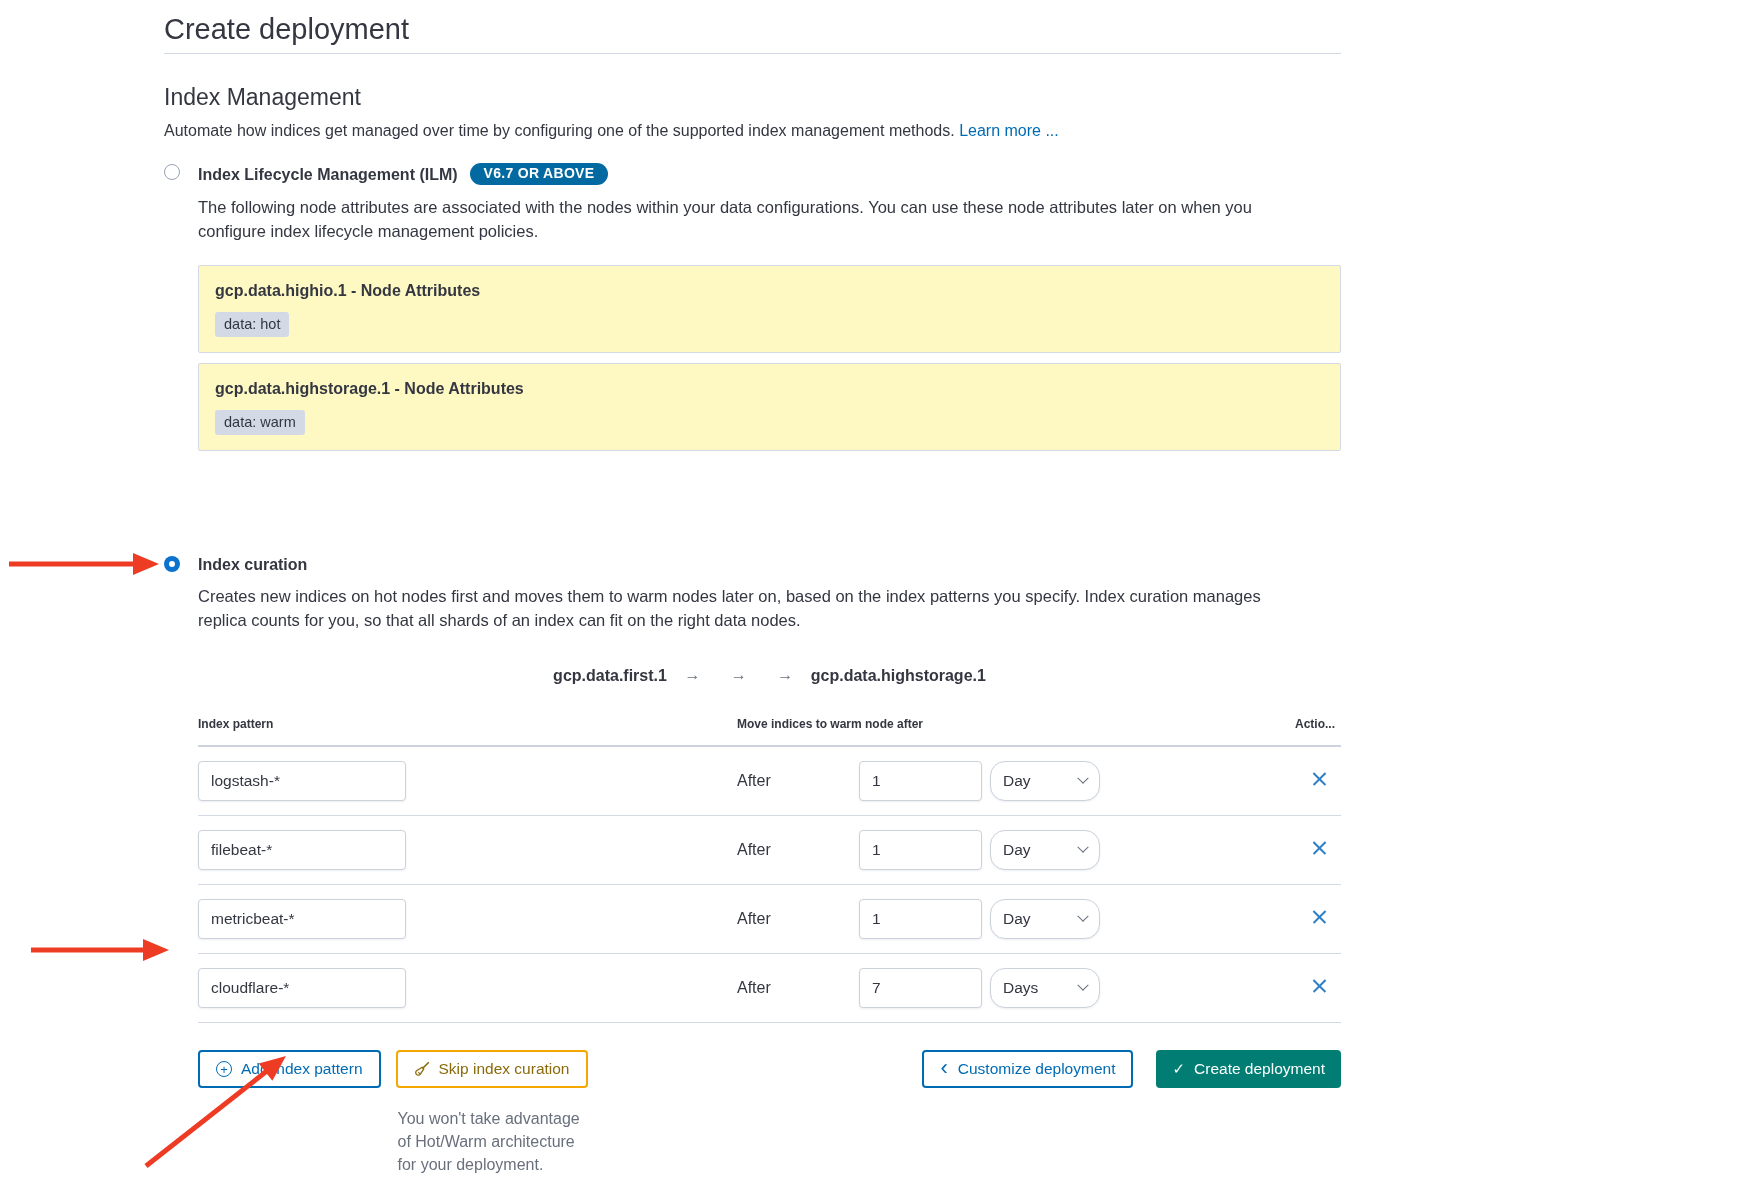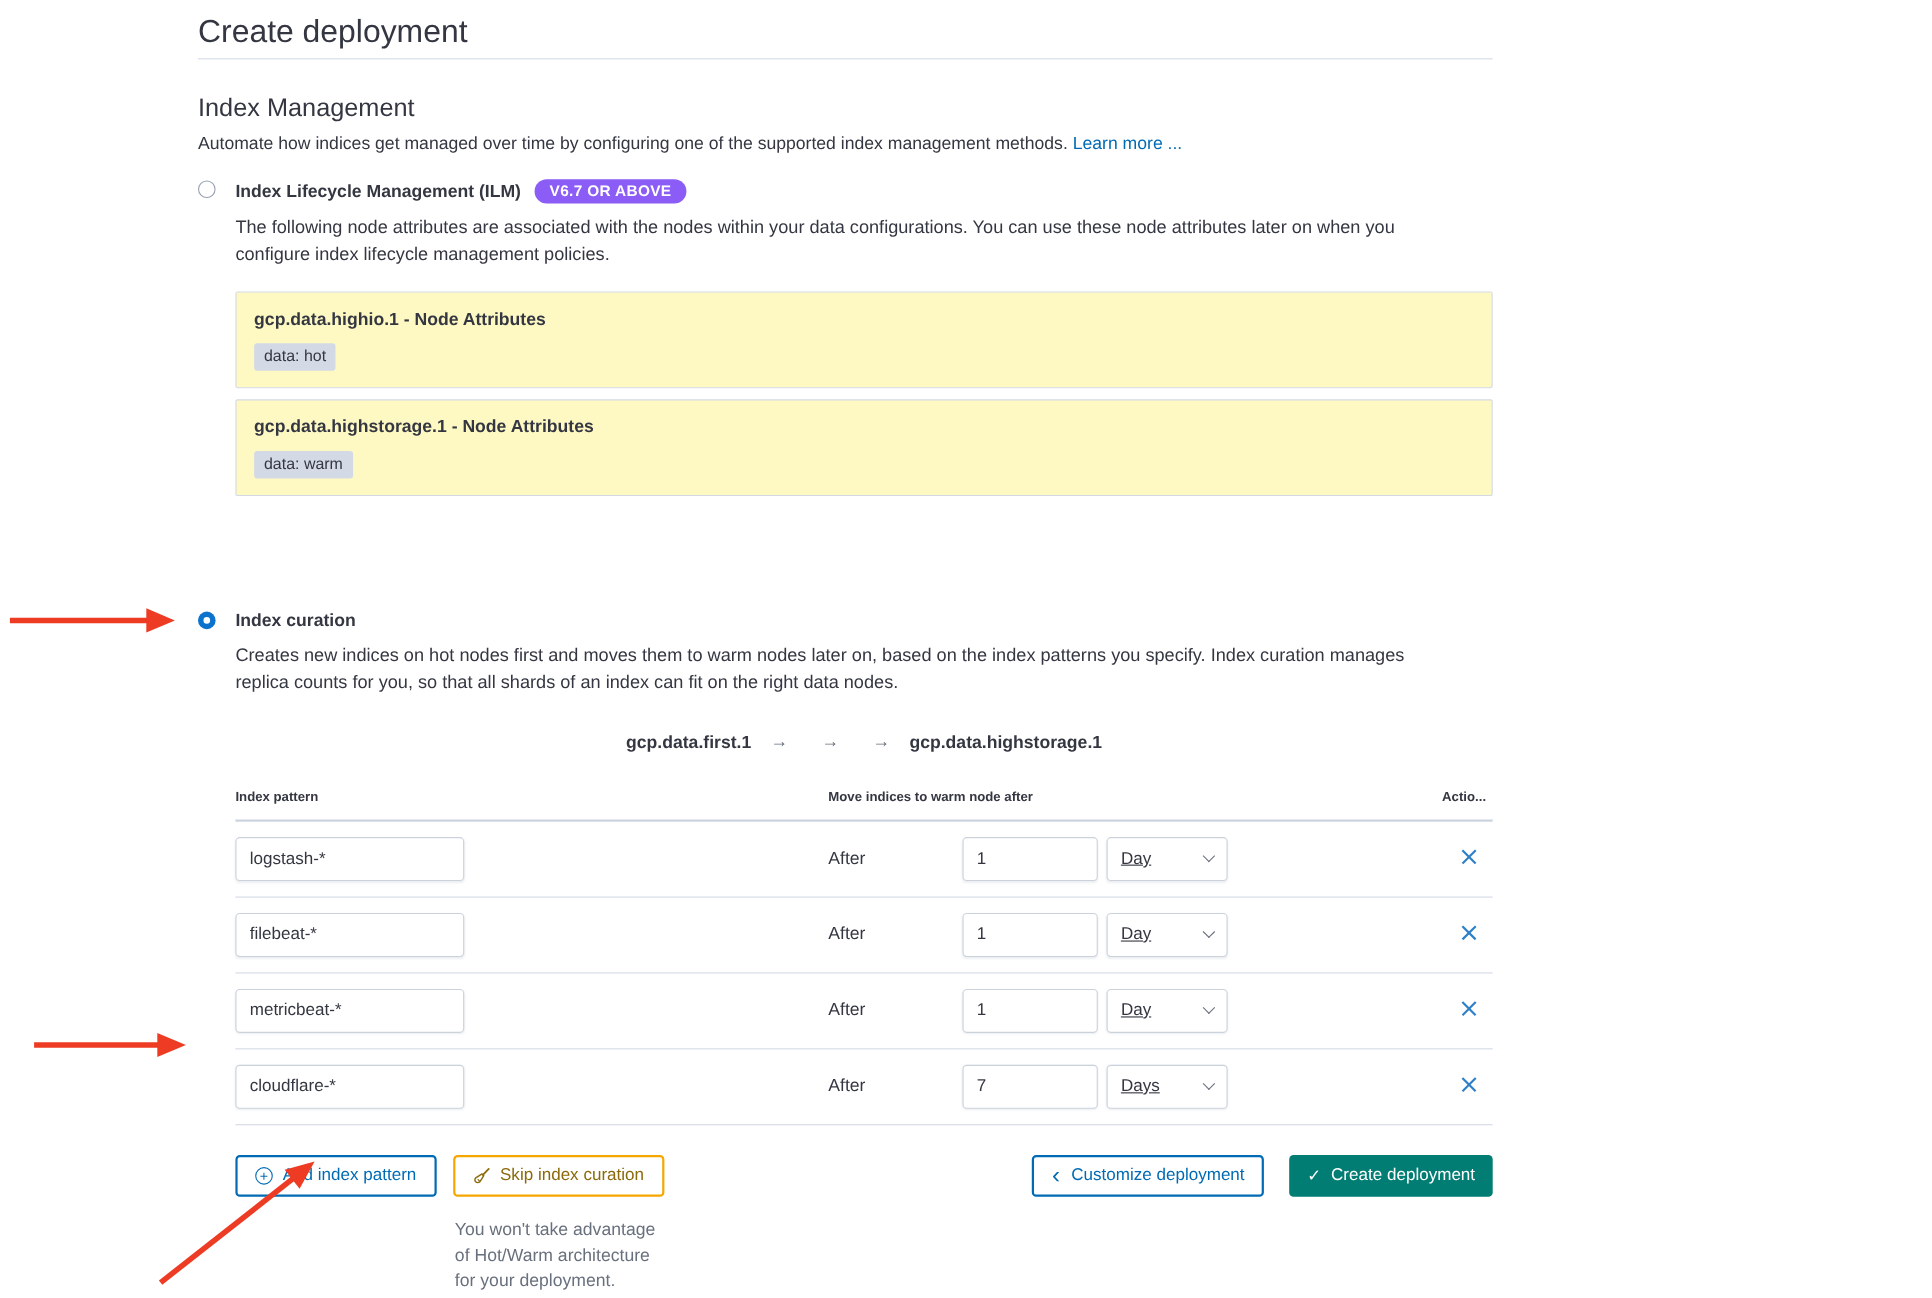--- a/index.html
+++ b/index.html
@@ -1,38 +1,38 @@
 <!DOCTYPE html>
 <html><head>
 <meta charset="utf-8">
 <style>
   * { margin:0; padding:0; box-sizing:border-box; }
   html,body { background:#fff; }
   body { font-family:"Liberation Sans", sans-serif; color:#343741; }
   #page { position:relative; width:1756px; height:1180px; background:#fff; overflow:hidden; }
-  .content { position:absolute; left:180px; top:12px; width:1177px; }
+  .content { position:absolute; left:164px; top:12px; width:1177px; }
 
   h1.page-title { font-size:29px; font-weight:400; line-height:34px; color:#343741; }
   .title-rule { border:none; border-top:1px solid #D3DAE6; margin-top:7px; }
 
   h2.section-title { font-size:23px; font-weight:400; line-height:28px; margin-top:29px; }
   p.section-desc { font-size:16px; line-height:21px; margin-top:9px; }
   a.link { color:#006BB4; text-decoration:none; cursor:pointer; }
 
   .option { display:flex; align-items:flex-start; }
   .option.ilm { margin-top:22px; }
   .option.curation { margin-top:104px; }
   .radio { width:16px; height:16px; border-radius:50%; flex:0 0 16px; margin-top:1px; }
   .radio.unchecked { border:1px solid #98A2B3; background:#fff; }
   .radio.checked { background:#0B72CE; position:relative; }
   .radio.checked::after { content:""; position:absolute; left:5px; top:5px; width:6px; height:6px; border-radius:50%; background:#fff; }
   .option-body { margin-left:18px; flex:1; }
   .option-title-row { display:flex; align-items:center; }
   .option-title { font-size:16px; font-weight:700; line-height:19px; }
-  .version-badge { margin-left:12px; background:#8b5cf6; color:#fff; font-size:14px; font-weight:700; letter-spacing:.3px; border-radius:14px; padding:3px 14px 4px; line-height:15px; }
+  .version-badge { margin-left:12px; background:#0369a1; color:#fff; font-size:14px; font-weight:700; letter-spacing:.3px; border-radius:14px; padding:3px 14px 4px; line-height:15px; }
   .option-desc { font-size:16.5px; line-height:23.5px; margin-top:11px; max-width:1100px; }
 
   .node-panel { background:#fef9c3; border:1px solid #D3DAE6; border-radius:2px; padding:15px 16px; }
   .node-panel.first { margin-top:22px; }
   .node-panel.second { margin-top:10px; }
   .node-panel-title { font-size:16px; font-weight:700; line-height:19px; }
   .attr-badge { display:inline-block; margin-top:12px; background:#D3DAE6; color:#343741; font-size:14.5px; font-weight:500; padding:3px 9px 4px; border-radius:3px; line-height:18px; }
 
   .migration { margin-top:35px; text-align:center; font-size:16px; }
   .migration b { font-weight:700; }
@@ -42,21 +42,21 @@
   .trow { display:grid; grid-template-columns:539px 122px 131px 110px 1fr 64px; align-items:center; }
   .thead { align-items:end; padding-bottom:11px; border-bottom:2px solid #CCD3DE; }
   .th { font-size:12px; font-weight:700; line-height:19px; }
   .th.actions { grid-column:6; text-align:right; padding-right:6px; white-space:nowrap; }
   .th.move { grid-column:2 / 5; }
   .tbody-row { border-bottom:1px solid #D3DAE6; padding:9px 0; height:69px; }
   .eui-input { height:40px; border:1px solid #CBD2DC; border-radius:4px; background:#fff; font-family:"Liberation Sans", sans-serif; font-size:15.5px; color:#343741; padding:0 12px; box-shadow:0 1px 2px rgba(152,162,179,.18); outline:none; }
   .eui-input.pattern { width:208px; }
   .eui-input.num { width:123px; }
   .after-label { font-size:16px; }
-  .eui-select { width:110px; height:40px; border:1px solid #CBD2DC; border-radius:4px; background:#fff; display:flex; align-items:center; padding:0 12px; font-size:15.5px; cursor:pointer; box-shadow:0 1px 2px rgba(152,162,179,.18);text-decoration:underline; }
+  .eui-select { width:110px; height:40px; border:1px solid #CBD2DC; border-radius:15px; background:#fff; display:flex; align-items:center; padding:0 12px; font-size:15.5px; cursor:pointer; box-shadow:0 1px 2px rgba(152,162,179,.18); }
   .chev { margin-left:auto; width:8px; height:8px; border-right:1.6px solid #69707D; border-bottom:1.6px solid #69707D; transform:rotate(45deg) translate(-2px,-2px); }
   .cell-action { grid-column:6; text-align:right; padding-right:14px; }
   .x-btn { display:inline-block; position:relative; width:15px; height:15px; cursor:pointer; }
   .x-btn::before, .x-btn::after { content:""; position:absolute; left:-1px; top:6.5px; width:17px; height:1.8px; background:#2F7FC7; }
   .x-btn::before { transform:rotate(45deg); }
   .x-btn::after { transform:rotate(-45deg); }
 
   .actions-row { margin-top:27px; display:flex; align-items:flex-start; }
   .btn { display:inline-flex; align-items:center; justify-content:center; height:38px; border-radius:4px; font-family:"Liberation Sans", sans-serif; font-size:15.5px; font-weight:500; cursor:pointer; background:#fff; padding:0 16px; }
   .btn-outline-primary { border:2px solid #006BB4; color:#006BB4; }

